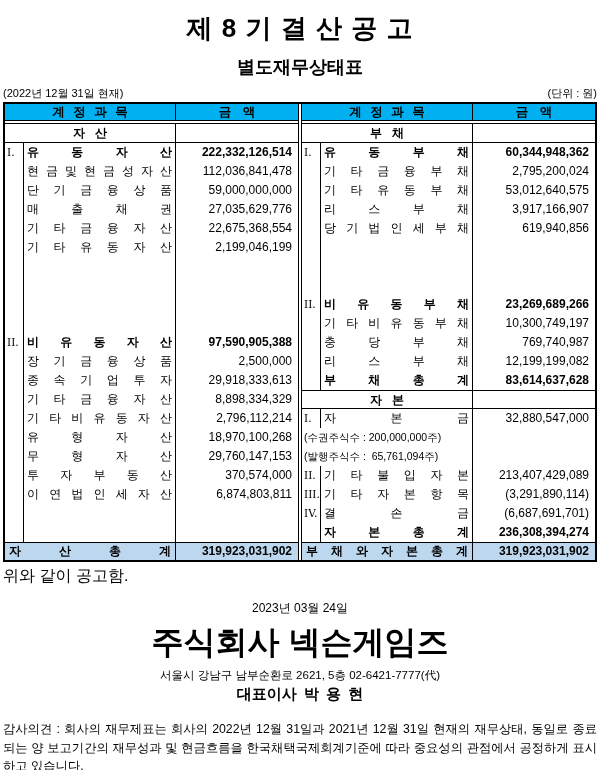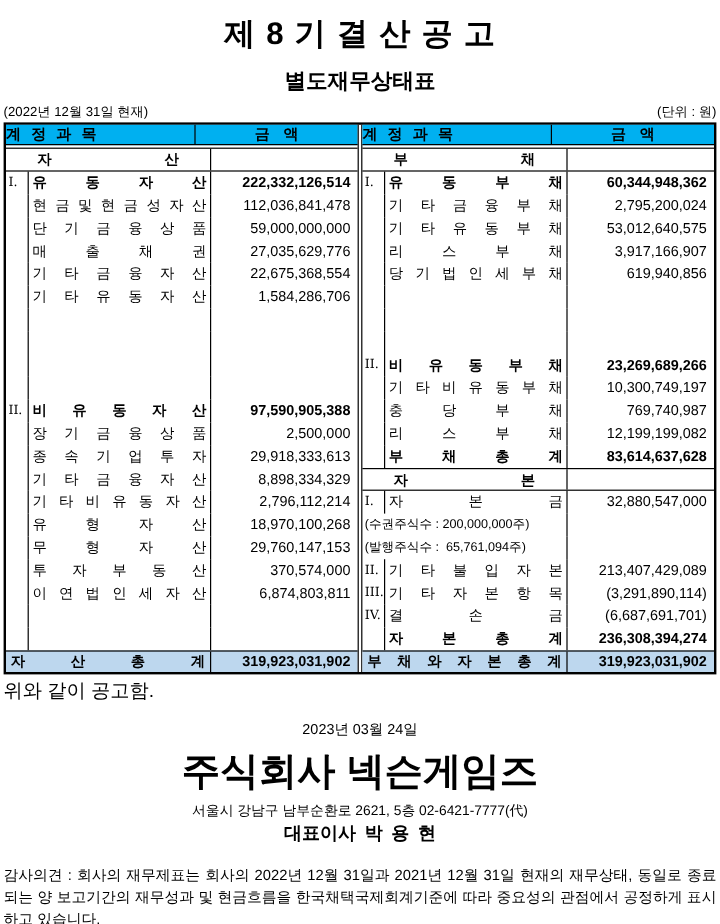--- a/index.html
+++ b/index.html
@@ -11,36 +11,36 @@
   .doc-subtitle { margin-top:9px; text-align:center; font-size:18px; font-weight:bold; }
   .meta-row { display:flex; justify-content:space-between; align-items:flex-end;
     margin-top:7px; margin-bottom:1px; font-size:11px; }
 
   .fin-table { border:2px solid #000; display:flex; }
   .half { flex:1; display:flex; flex-direction:column; }
   .mid-gap { width:4px; border-left:1px solid #000; border-right:1px solid #000; }
 
   .thead { height:17px; line-height:16px; display:flex; font-weight:bold; font-size:12.5px;
     border-bottom:1px solid #000; }
-  .h-acct { width:158px; border-right:1px solid #000; text-align:left; word-spacing:5px; }
+  .h-acct { width:171px; border-right:1px solid #000; text-align:center; word-spacing:5px; }
   .h-amt  { flex:1; text-align:center; word-spacing:8px; }
   .dbl { height:3px; border-bottom:1px solid #000; }
 
   .row { height:19px; line-height:18px; display:flex; font-size:12px; white-space:nowrap; }
   .c-no { width:19px; border-right:1px solid #000; font-family:"DejaVu Serif","Liberation Serif",serif;
     font-size:10.5px; padding-left:2px; }
   .c-name { width:152px; border-right:1px solid #000; padding:0 3px;
     text-align:justify; text-align-last:justify; overflow:hidden; }
   .c-amt { flex:1; text-align:right; padding-right:6px; overflow:hidden; }
   .c-label { width:171px; border-right:1px solid #000; padding:0 4px;
     text-align:justify; text-align-last:justify; overflow:hidden; }
   .b { font-weight:bold; }
   .row.section { border-bottom:1px solid #000; }
   .row.section.bt { border-top:1px solid #000;gap:44px; }
-  .row.section .c-label { font-weight:bold; padding:0 26px; }
+  .row.section .c-label { font-weight:bold; padding:0 68px; }
   .row.note .c-label { text-align:left; text-align-last:left; font-size:10.5px; white-space:pre; padding:0 2px; }
   .tfoot { height:18px; line-height:17px; display:flex; font-size:12px; font-weight:bold;
     border-top:1px solid #000; }
   .tfoot .c-label { padding:0 4px; }
 
   .notice { margin-top:4px; font-size:16px; }
   .date-line { margin-top:13px; text-align:center; font-size:12px; }
   .company { margin-top:4px; text-align:center; font-size:32px; font-weight:bold; }
   .address { margin-top:3px; text-align:center; font-size:11.5px; }
   .ceo { margin-top:2px; text-align:center; font-size:15px; font-weight:bold; word-spacing:3px; }
@@ -91,21 +91,21 @@
           <div class="c-amt">27,035,629,776</div>
         </div>
         <div class="row item">
           <div class="c-no"></div>
           <div class="c-name">기 타 금 융 자 산</div>
           <div class="c-amt">22,675,368,554</div>
         </div>
         <div class="row item">
           <div class="c-no"></div>
           <div class="c-name">기 타 유 동 자 산</div>
-          <div class="c-amt">1,584,286,706</div>
+          <div class="c-amt">2,199,046,199</div>
         </div>
         <div class="row empty">
           <div class="c-no"></div>
           <div class="c-name"></div>
           <div class="c-amt"></div>
         </div>
         <div class="row empty">
           <div class="c-no"></div>
           <div class="c-name"></div>
           <div class="c-amt"></div>

